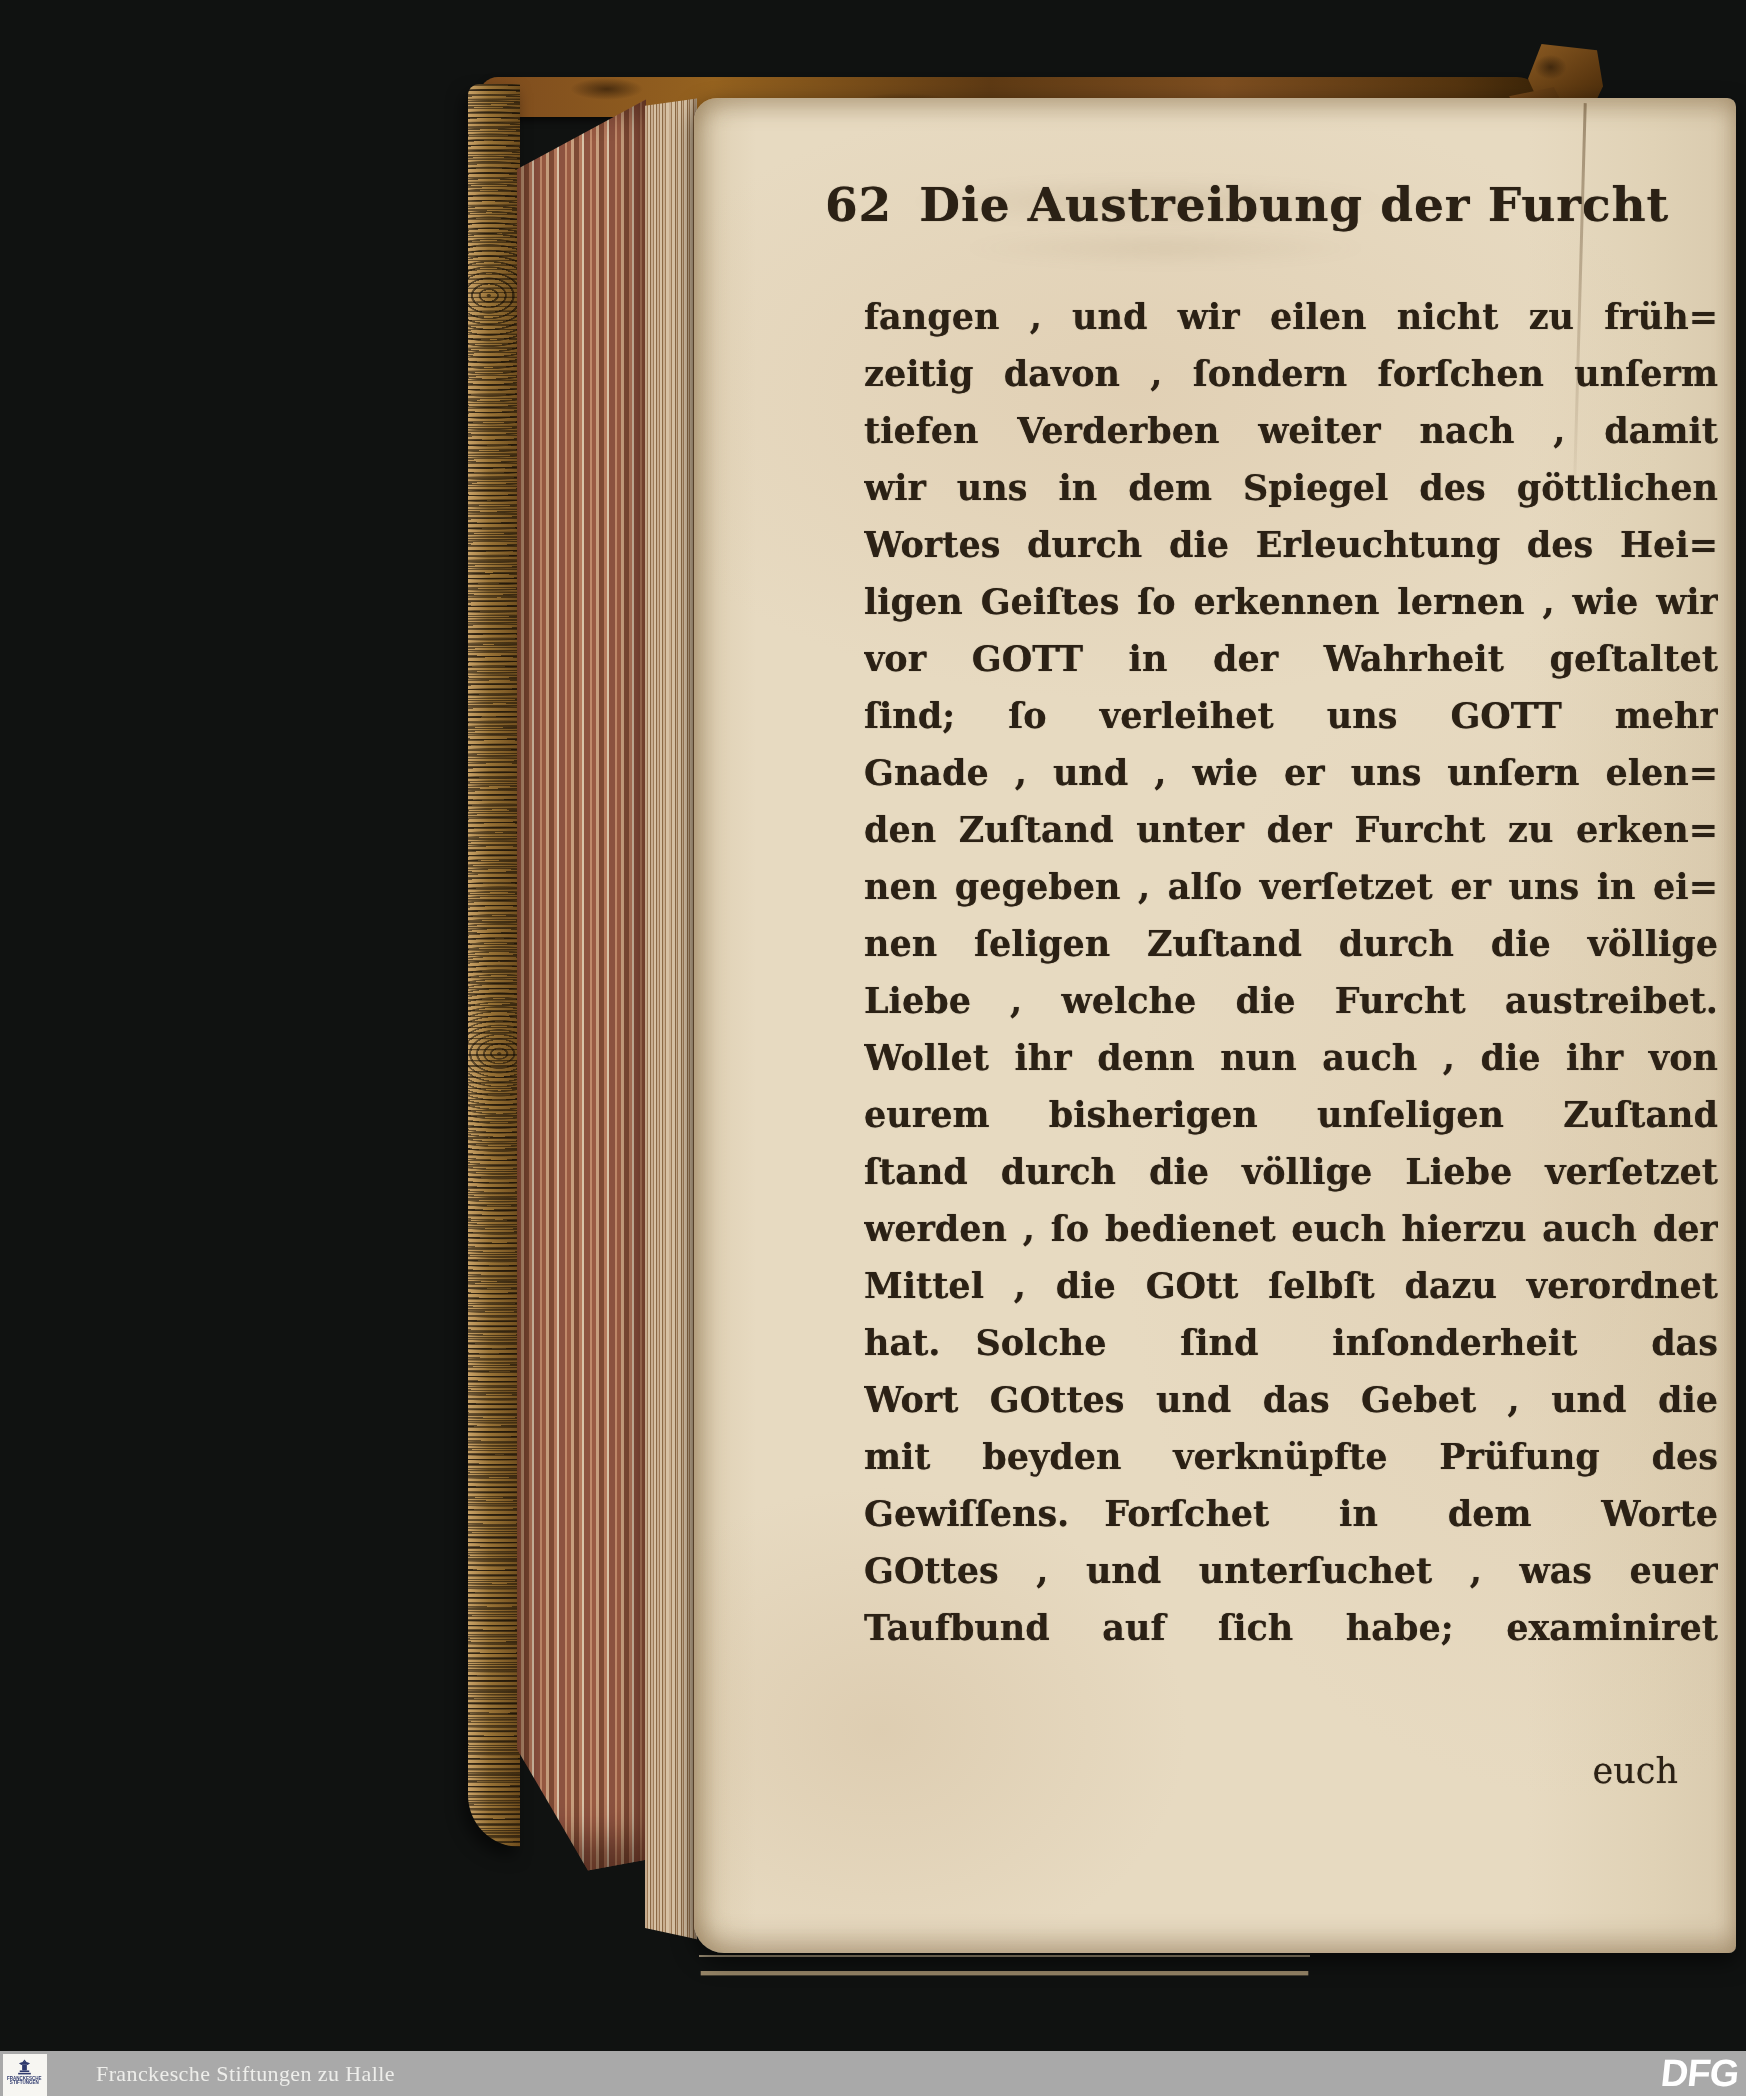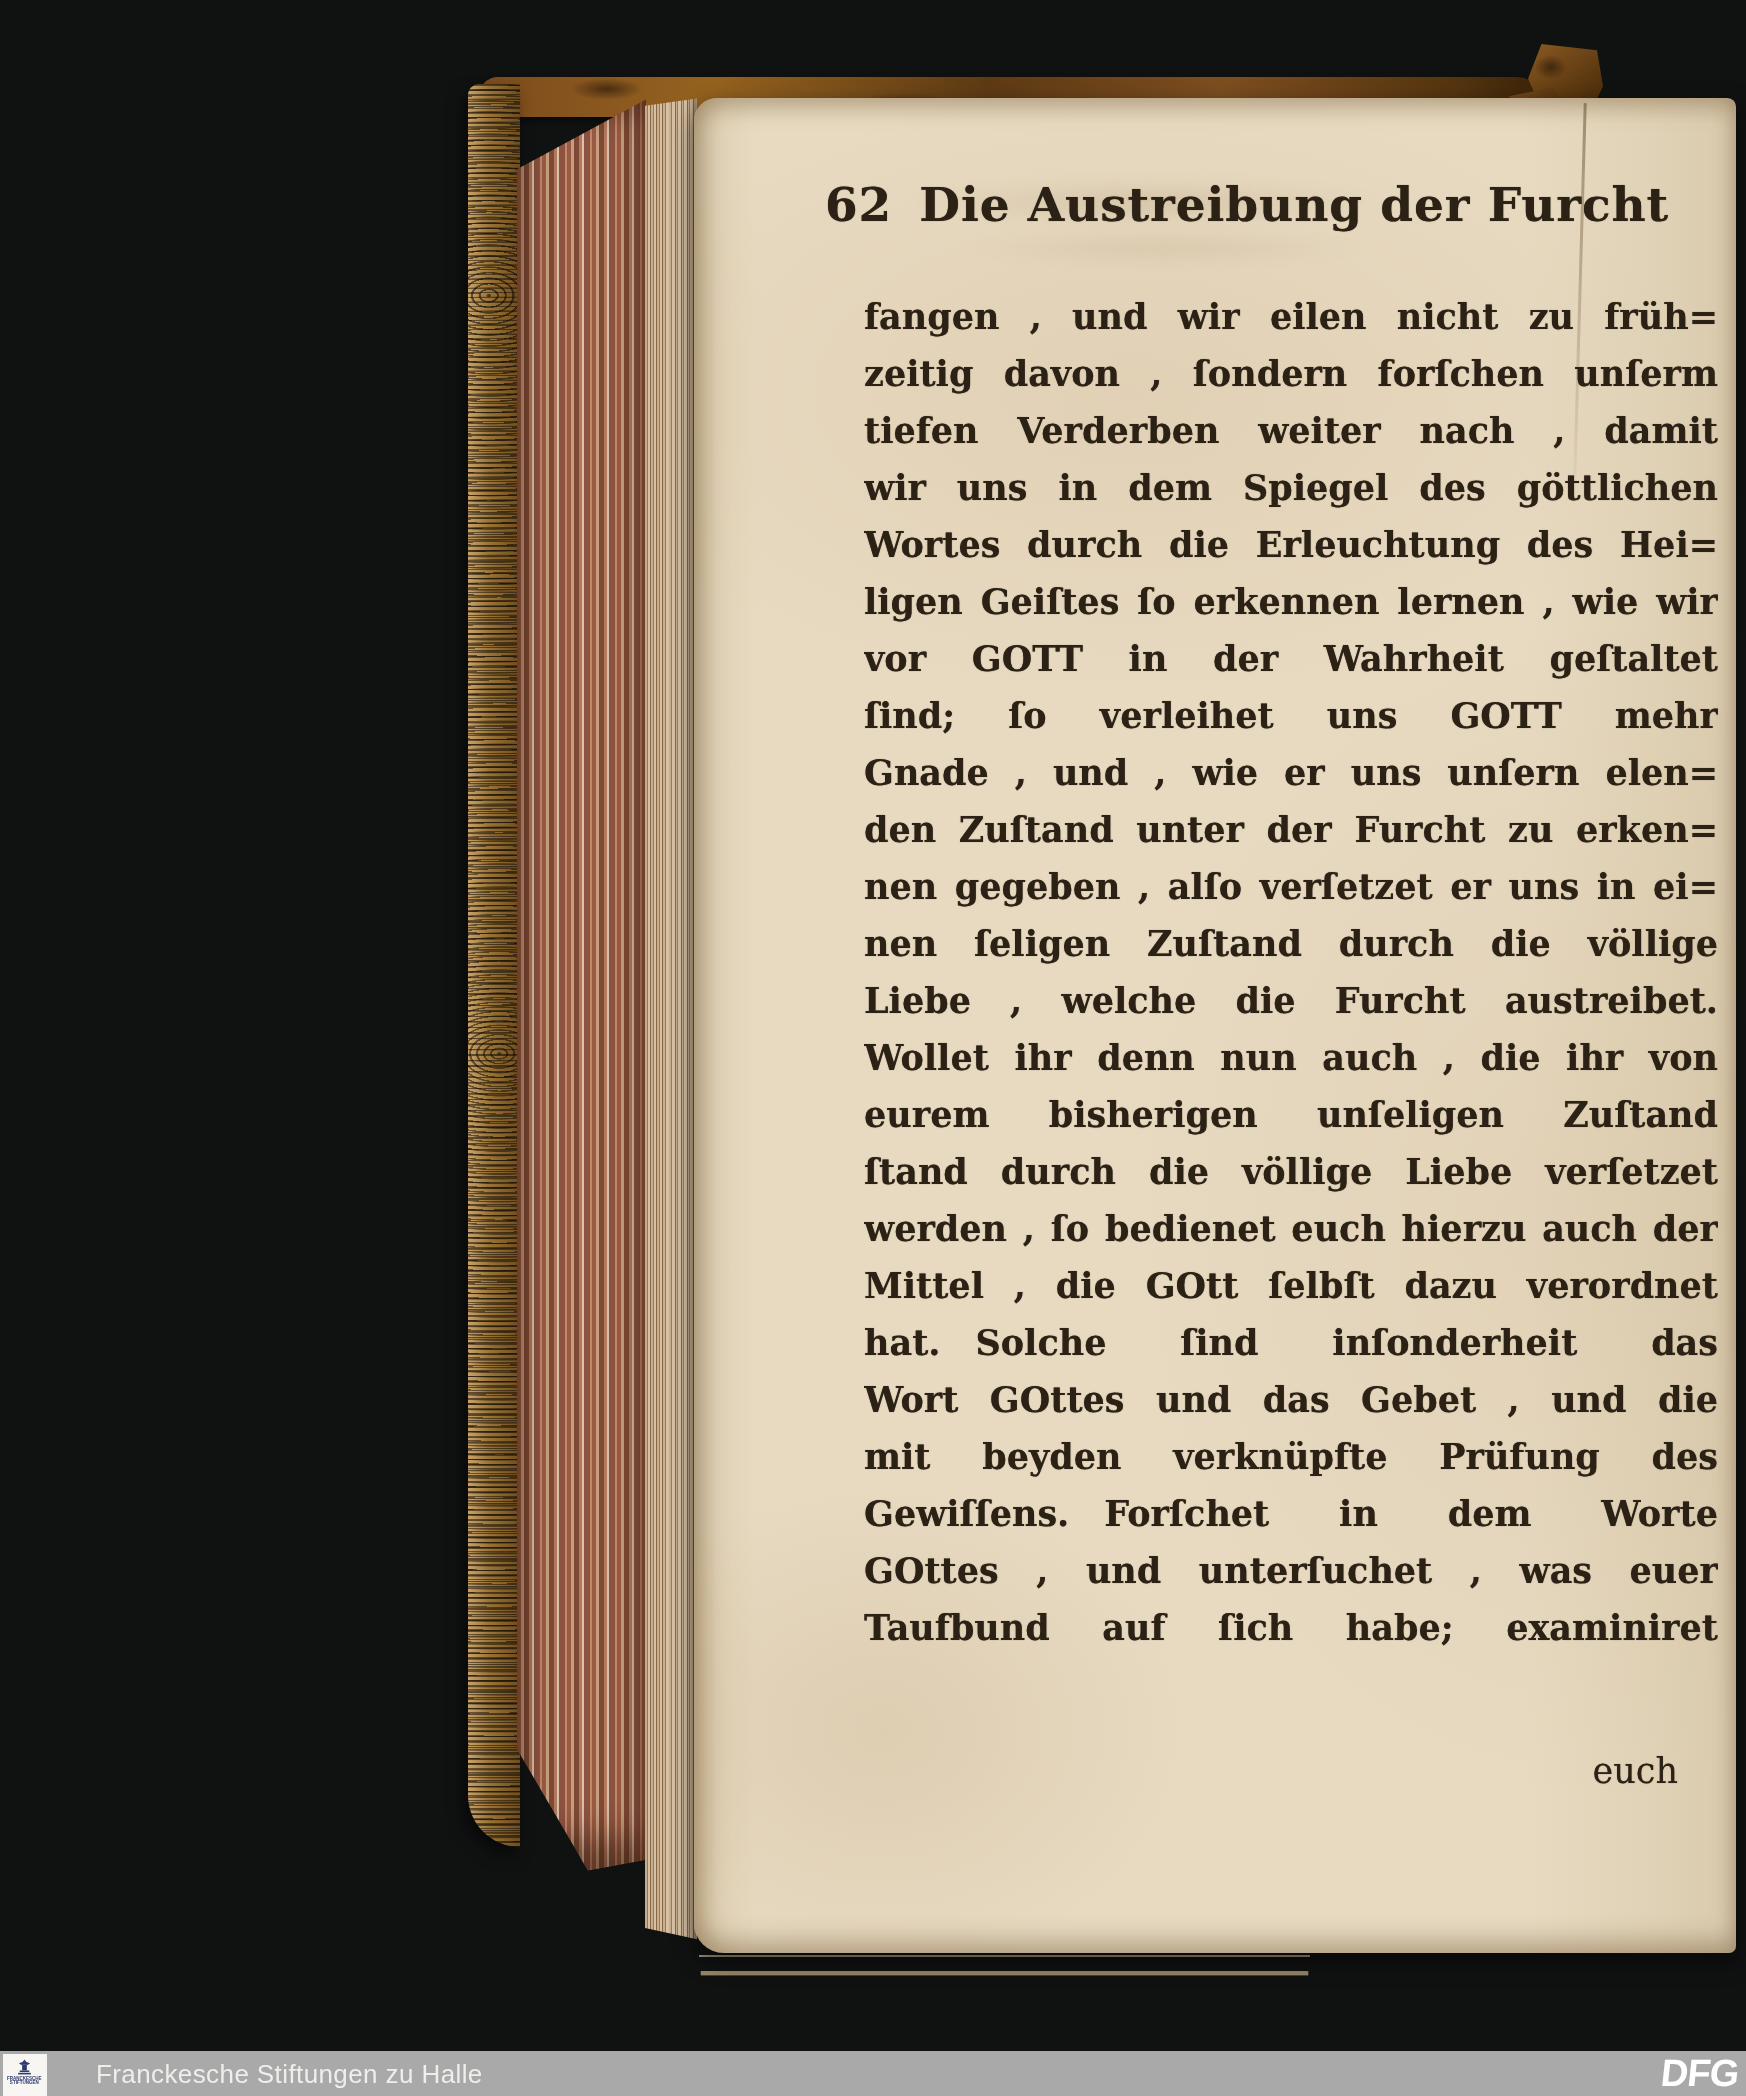--- a/index.html
+++ b/index.html
@@ -88,21 +88,21 @@
   .footer-bar{position:absolute;left:0;bottom:0;width:1747px;height:45px;
     background:var(--bar,#a9a9a9);}
   .logo-box{position:absolute;left:2.6px;bottom:0;width:44px;height:42px;
     background:#f7f6f2;display:flex;flex-direction:column;align-items:center;
     justify-content:flex-start;padding-top:2.6px;box-sizing:border-box;}
   .logo-glyph{width:19px;height:19px;flex:0 0 auto;}
   .logo-text{font-family:"Liberation Sans",sans-serif;font-size:8.7px;line-height:8.7px;
     color:var(--logo_navy,#2f3a6e);font-weight:700;transform:scale(.52);
     transform-origin:center top;white-space:nowrap;text-align:center;}
   .bar-title{position:absolute;left:96px;top:50%;transform:translateY(-50%);
-    font-family:Liberation Sans, sans-serif;font-size:26px;color:#eeeeeb;letter-spacing:0.4px;}
+    font-family:Liberation Serif, serif;font-size:22px;color:#eeeeeb;letter-spacing:0.4px;}
   .dfg{position:absolute;right:8.7px;top:50%;transform:translateY(-52%) skewX(-6deg);
     font-family:"Liberation Sans",sans-serif;font-weight:800;font-size:38px;
     color:#ffffff;letter-spacing:-0.9px;}
 </style>
 </head>
 <body>
 
 <div class="stage">
 
   <div class="leather-top"></div>

